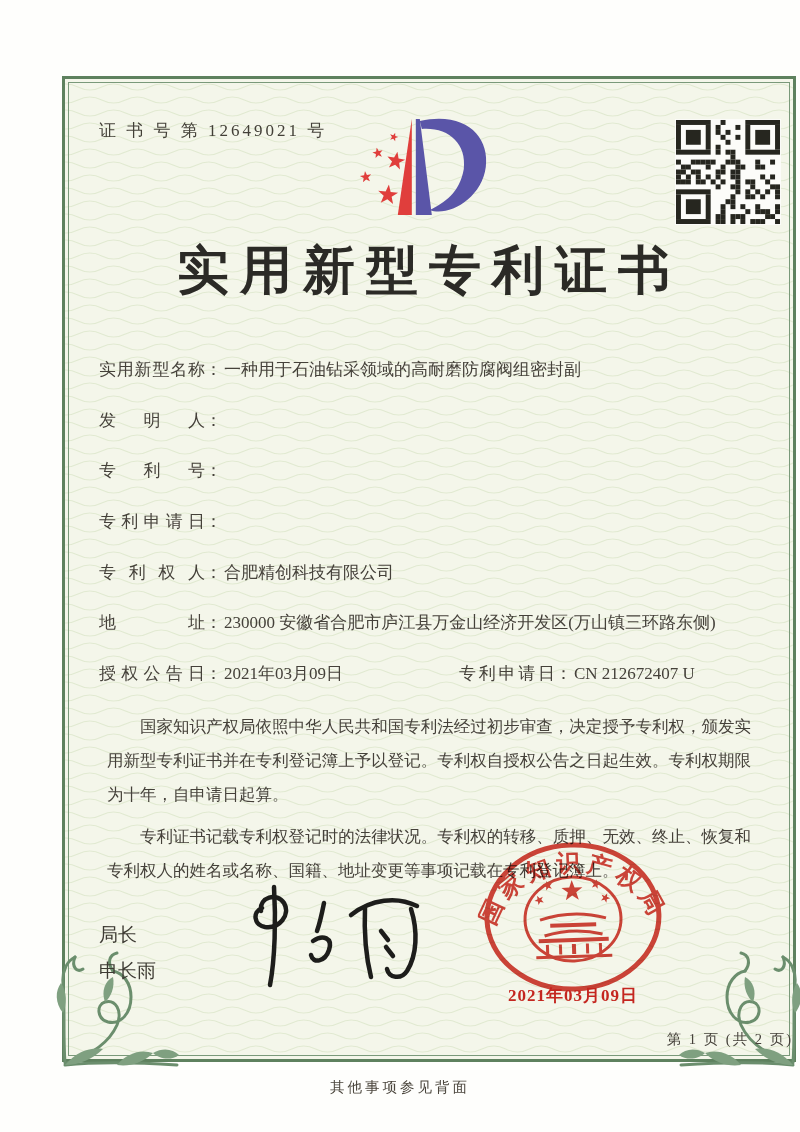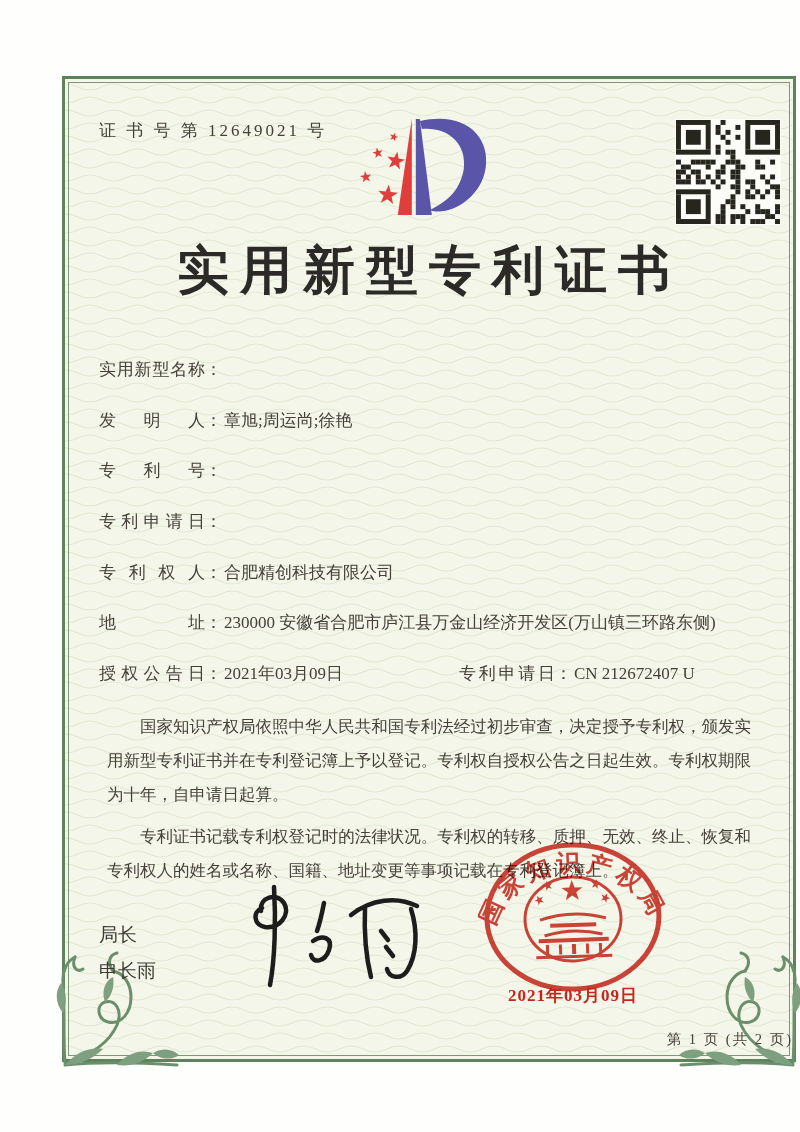--- a/index.html
+++ b/index.html
@@ -295,25 +295,25 @@
             <rect x="100" y="100" width="5" height="5" fill="#26261f"></rect>
           </svg>
       </div>
 
       <div class="title">实用新型专利证书</div>
 
       <div class="fields">
         <div class="field-row">
           <span class="flabel">实用新型名称</span>
             <span class="fcolon">：</span>
+          <span class="fvalue">一种用于石油钻采领域的高耐磨防腐阀组密封副</span>
         </div>
         <div class="field-row">
           <span class="flabel">发明人</span>
             <span class="fcolon">：</span>
-          <span class="fvalue">章旭;周运尚;徐艳</span>
         </div>
         <div class="field-row">
           <span class="flabel">专利号</span>
             <span class="fcolon">：</span>
         </div>
         <div class="field-row">
           <span class="flabel">专利申请日</span>
             <span class="fcolon">：</span>
         </div>
         <div class="field-row">
@@ -392,13 +392,14 @@
             <rect x="57" y="116" width="76" height="3" stroke="none"></rect>
           </g>
         </g>
       </svg>
       <div class="seal-date">2021年03月09日</div>
 
       <div class="page-info">第 1 页 (共 2 页)</div>
     </div>
   </div>
 
+  <div class="back-note">其他事项参见背面</div>
 </div>
 
 </body></html>

